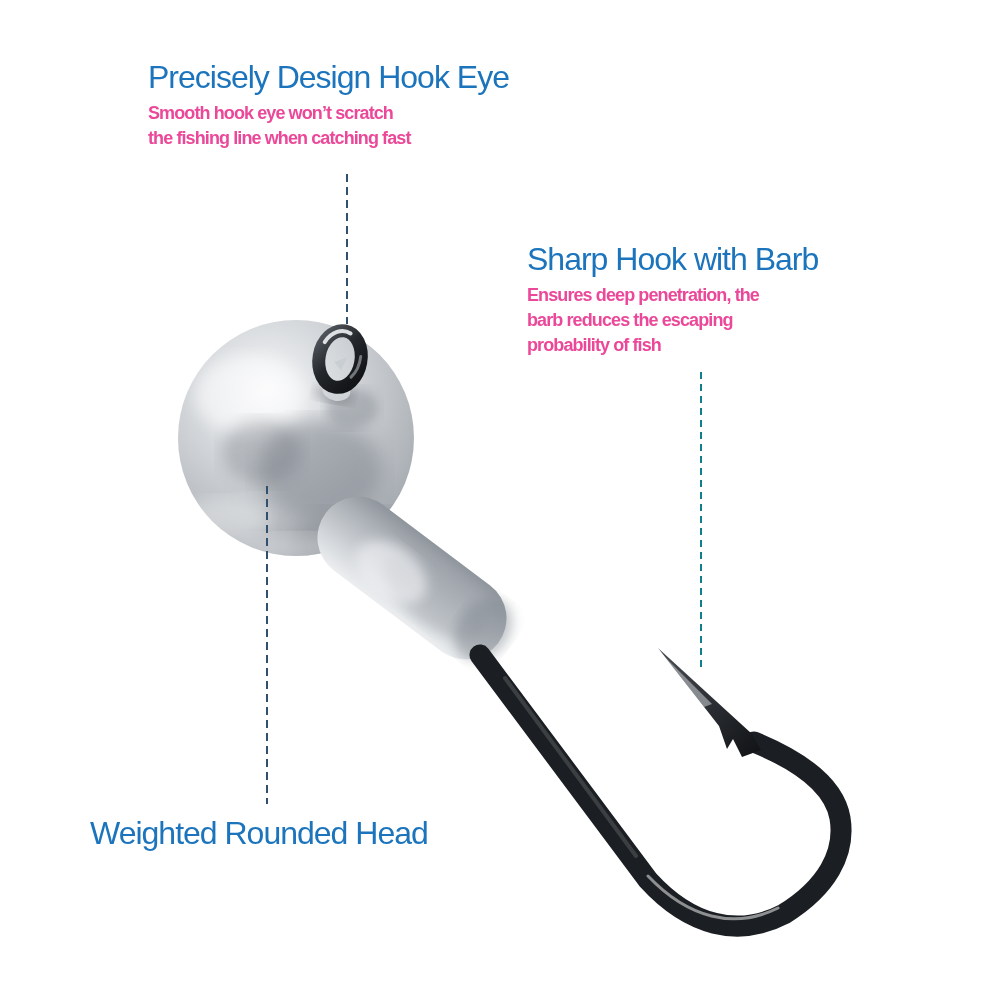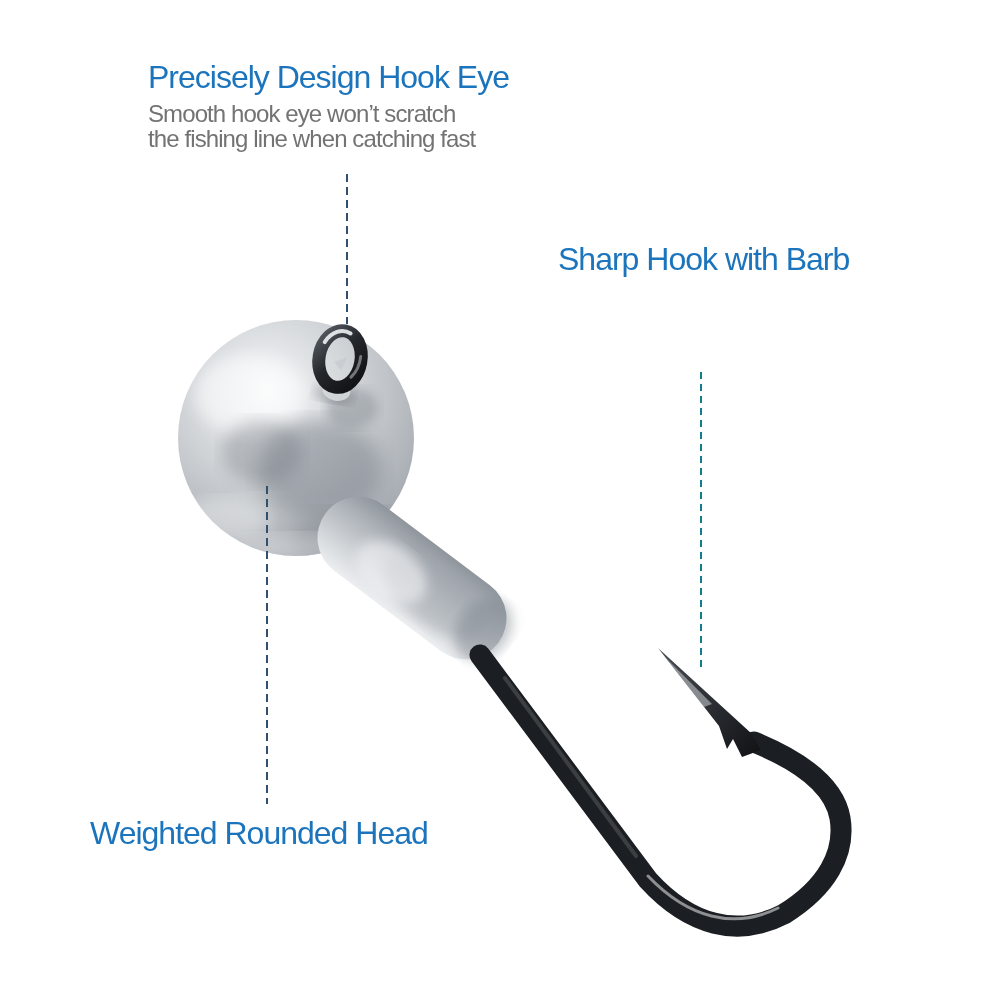--- a/index.html
+++ b/index.html
@@ -8,26 +8,26 @@
     font-family:"Liberation Sans","DejaVu Sans",sans-serif;
   }
   .stage{position:absolute;inset:0;width:968px;height:1000px;}
   svg.illustration{position:absolute;left:0;top:0;}
   .annotation{position:absolute;}
   .ann-title{
     font-size:32px;line-height:36px;font-weight:400;color:#1b74bc;
     letter-spacing:-1px;margin:0 0 6px 0;white-space:nowrap;
   }
   .ann-body{
-    font-size:24px;line-height:25px;font-weight:400;color:#737373;
+    font-size:18px;line-height:25px;font-weight:700;color:#ec4899;
     letter-spacing:-0.9px;margin:0;
   }
   .ann-body .line{white-space:nowrap;}
   #ann-hook-eye{left:148px;top:59px;}
-  #ann-sharp-hook{left:558px;top:241px;}
+  #ann-sharp-hook{left:527px;top:241px;}
   #ann-weighted-head{left:90px;top:815px;text-align:center;}
 </style>
 </head>
 <body>
 
 <div class="stage">
 
   <svg class="illustration" width="1000" height="1000" viewBox="0 0 1000 1000">
     <defs>
       <radialGradient id="ballGrad" cx="0.38" cy="0.30" r="0.9">
@@ -116,19 +116,24 @@
   <div class="annotation" id="ann-hook-eye">
     <h2 class="ann-title">Precisely Design Hook Eye</h2>
     <div class="ann-body">
       <div class="line">Smooth hook eye won’t scratch</div>
       <div class="line">the fishing line when catching fast</div>
     </div>
   </div>
 
   <div class="annotation" id="ann-sharp-hook">
     <h2 class="ann-title">Sharp Hook with Barb</h2>
+    <div class="ann-body">
+      <div class="line">Ensures deep penetration, the</div>
+      <div class="line">barb reduces the escaping</div>
+      <div class="line">probability of fish</div>
+    </div>
   </div>
 
   <div class="annotation" id="ann-weighted-head">
     <h2 class="ann-title">Weighted Rounded Head</h2>
   </div>
 
 </div>
 
 </body></html>

